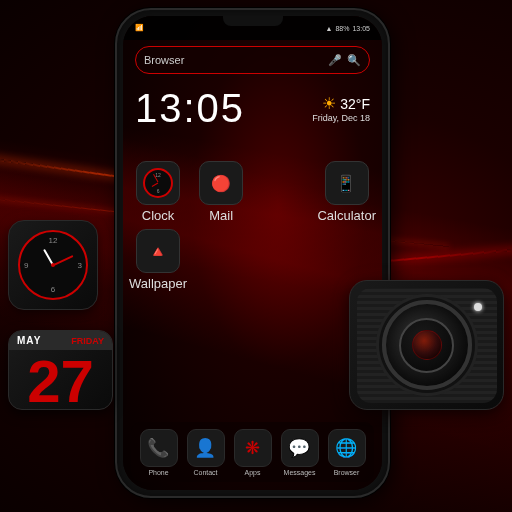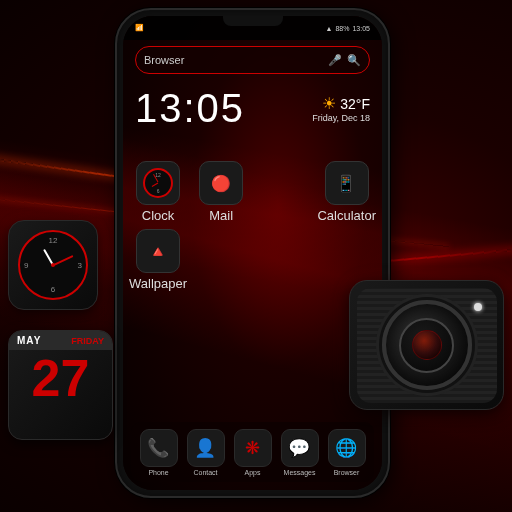--- a/index.html
+++ b/index.html
@@ -363,21 +363,21 @@
       color: #888;
       font-size: 8px;
     }
 
     
     .calendar-widget {
       position: absolute;
       left: 8px;
       top: 330px;
       width: 105px;
-      height: 110px;
+      height: 80px;
       background: linear-gradient(135deg, #1a1a1a 0%, #0a0a0a 100%);
       border-radius: 14px;
       border: 1px solid #2a2a2a;
       box-shadow: 0 4px 12px rgba(0,0,0,0.7);
       z-index: 6;
       overflow: hidden;
     }
     .cal-top {
       background: #2a2a2a;
       padding: 4px 8px;
@@ -390,21 +390,21 @@
       color: #fff;
       font-weight: bold;
       letter-spacing: 1px;
     }
     .cal-day-label {
       font-size: 9px;
       color: #cc0000;
       font-weight: bold;
     }
     .cal-date-number {
-      font-size: 52px;
+      font-size: 60px;
       font-weight: bold;
       color: #cc0000;
       text-align: center;
       line-height: 1;
       padding: 2px 0;
     }
 
     
     .camera-widget {
       position: absolute;

